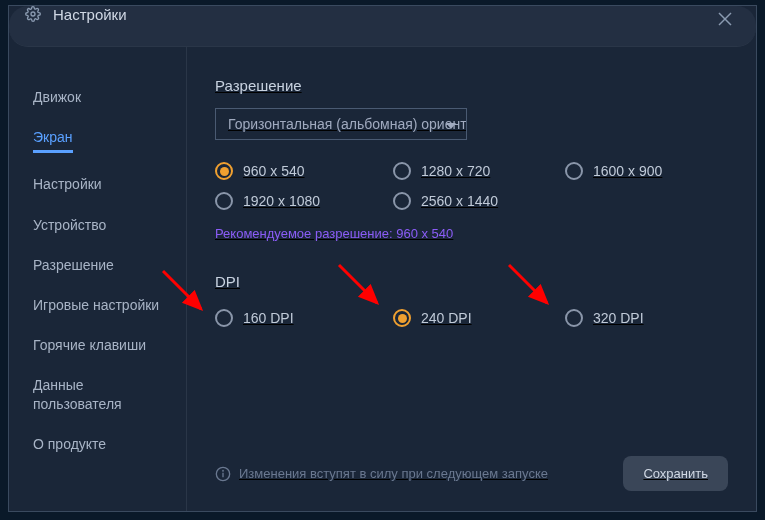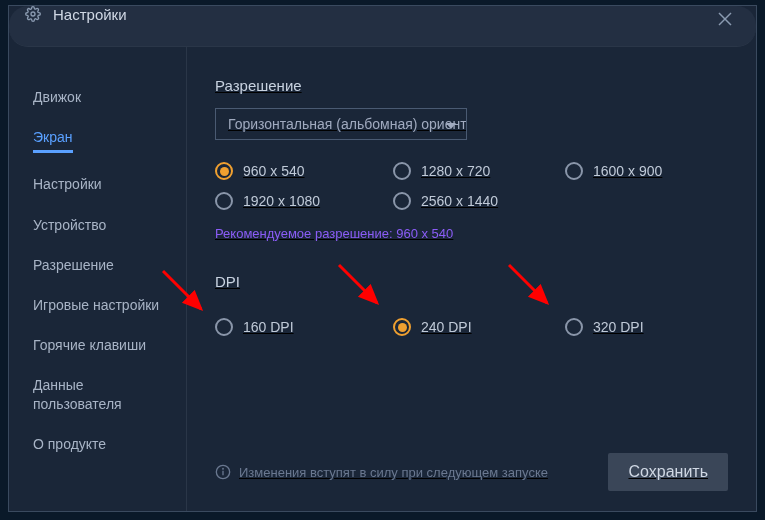--- a/index.html
+++ b/index.html
@@ -143,21 +143,21 @@
       color: #8b5cf6;
       font-size: 13px;
       margin-top: 16px;
     }
     .dpi-section {
       margin-top: 32px;
     }
     .dpi-grid {
       display: grid;
       grid-template-columns: 178px 172px auto;
-      margin-top: 28px;
+      margin-top: 19px;
     }
     .footer {
       margin-top: auto;
       display: flex;
       align-items: center;
       padding-top: 16px;
     }
     .info-icon {
       color: #6a7890;
       margin-right: 8px;
@@ -166,23 +166,23 @@
     .footer-text {
       color: #6a7890;
       font-size: 13px;
       flex: 1;
     }
     .save-btn {
       background: #3a4658;
       color: #d0d8e4;
       border: none;
       padding: 10px 20px;
-      font-size: 16px;
-      cursor: pointer;
-      border-radius: 2px;
+      font-size: 13px;
+      cursor: pointer;
+      border-radius: 8px;
     }
     .arrow {
       position: absolute;
       pointer-events: none;
     }
   </style>
 </head>
 <body>
 
 <div class="window">

